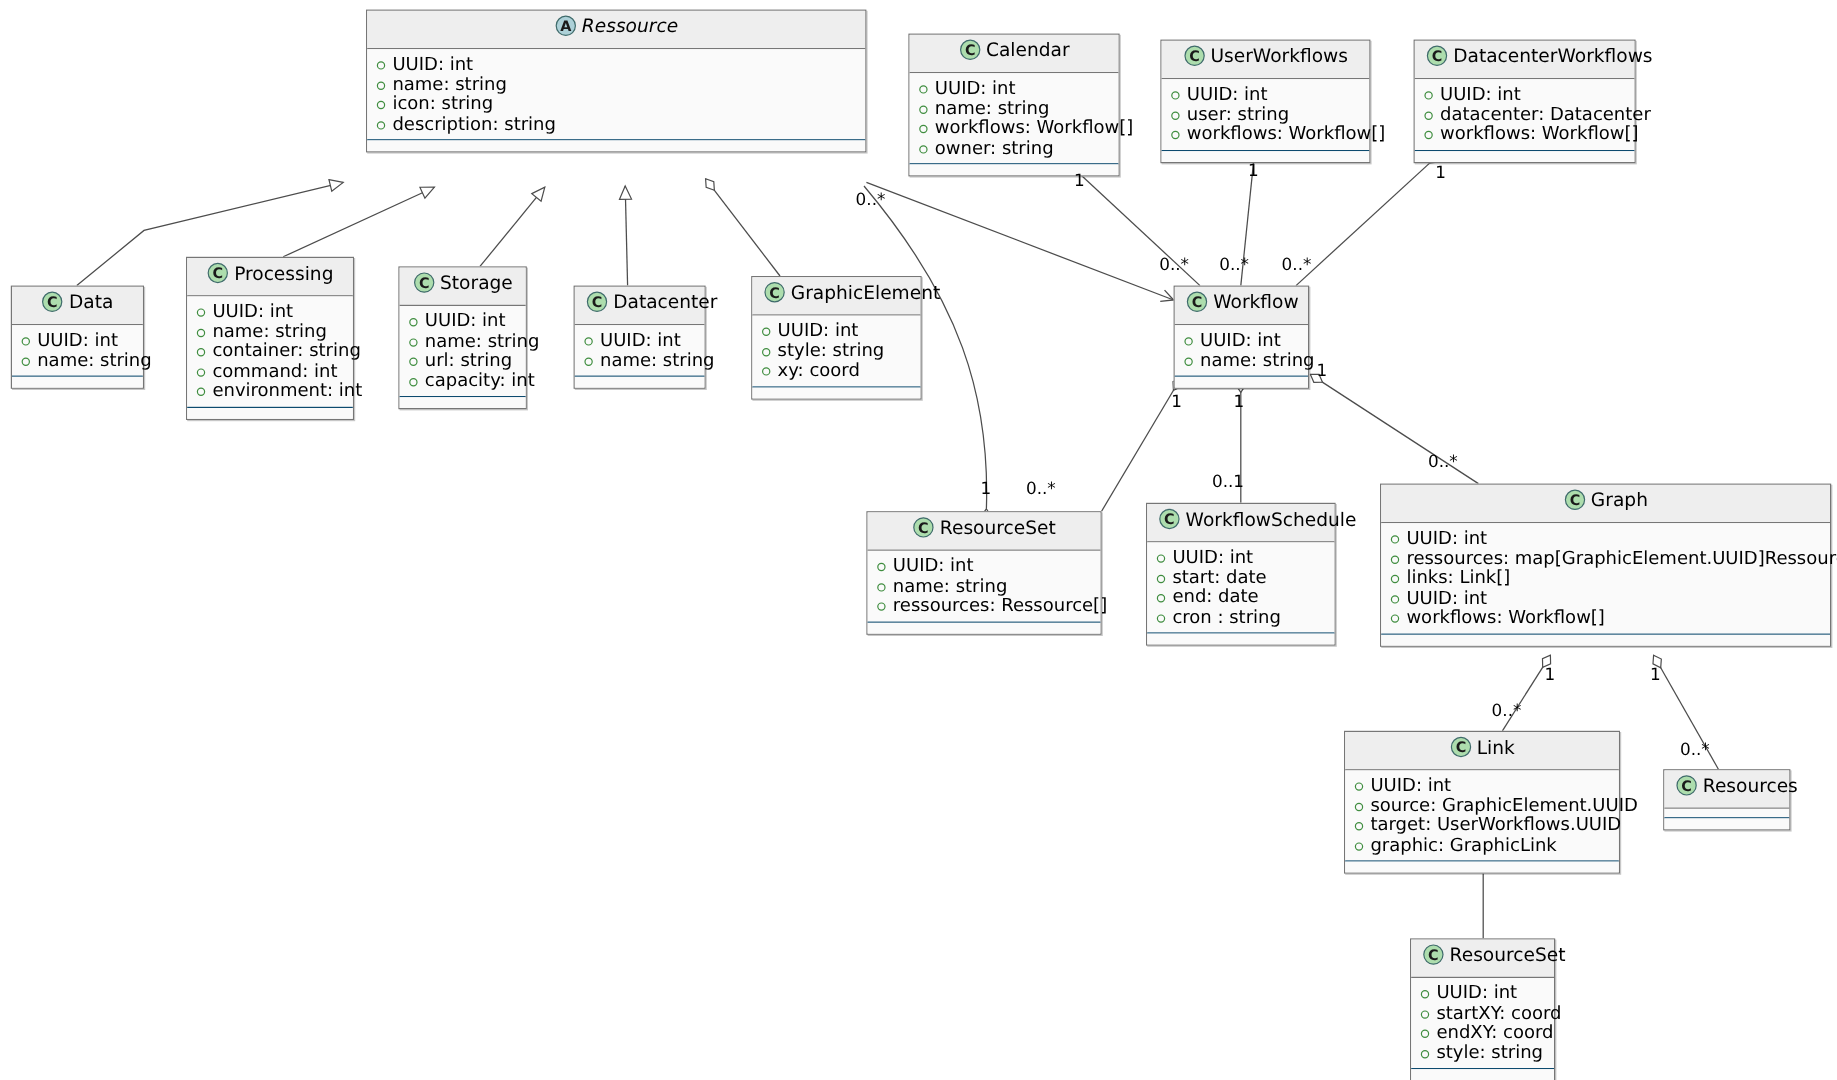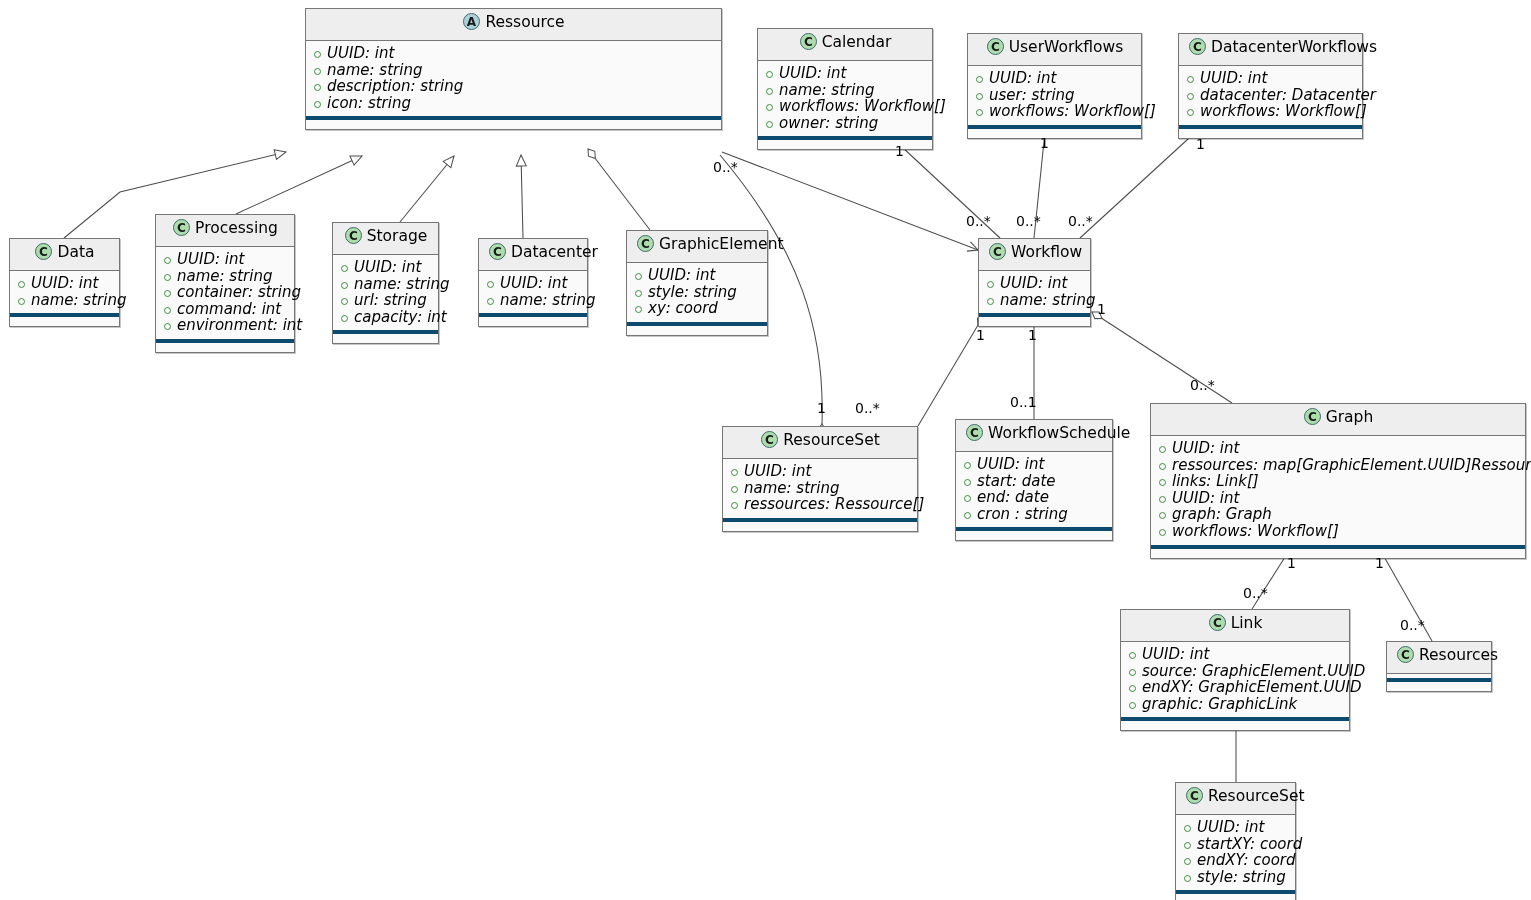--- a/index.html
+++ b/index.html
@@ -47,27 +47,27 @@
   .uml-header .ic {
     display: inline-block;
     vertical-align: -4px;
     margin-right: 4px;
   }
   .uml-name {
     display: inline-block;
     vertical-align: middle;
   }
   .uml-class.abstract .uml-name {
+    font-style: italic;
   }
   .uml-attrs {
     box-sizing: border-box;
     padding: 4px 7px 5px 7px;
-    border-bottom: 4px solid #0c4a6e;
+    border-bottom: 1px solid #0c4a6e;
     background: #fafafa;
-    font-style: italic;
   }
   .uml-attr {
     font-size: 15px;
     line-height: 16.6px;
     color: #000000;
     white-space: nowrap;
     padding-left: 14px;
     position: relative;
   }
   .uml-attr::before {
@@ -155,22 +155,22 @@
 
   <div id="classes-layer">
       <div class="uml-class abstract" style="left: 305px; top: 8px; width: 417px;">
         <div class="uml-header"><span class="ic"><svg width="19" height="19" viewBox="0 0 19 19">
               <circle cx="9.5" cy="9.5" r="8" fill="#add1d8" stroke="#3f6b6b" stroke-width="1"></circle>
               <text x="9.5" y="14" text-anchor="middle" font-size="12" font-weight="bold" fill="#1a1a1a">A</text>
             </svg></span><span class="uml-name">Ressource</span></div>
         <div class="uml-attrs">
           <div class="uml-attr">UUID: int</div>
           <div class="uml-attr">name: string</div>
+          <div class="uml-attr">icon: string</div>
           <div class="uml-attr">description: string</div>
-          <div class="uml-attr">icon: string</div>
         </div>
         <div class="uml-methods"></div>
       </div>
       <div class="uml-class" style="left: 757px; top: 28px; width: 176px;">
         <div class="uml-header"><span class="ic"><svg width="19" height="19" viewBox="0 0 19 19">
               <circle cx="9.5" cy="9.5" r="8" fill="#adddad" stroke="#3f6b6b" stroke-width="1"></circle>
               <text x="9.5" y="14" text-anchor="middle" font-size="12" font-weight="bold" fill="#1a1a1a">C</text>
             </svg></span><span class="uml-name">Calendar</span></div>
         <div class="uml-attrs">
           <div class="uml-attr">UUID: int</div>
@@ -304,34 +304,33 @@
       <div class="uml-class" style="left: 1150px; top: 403px; width: 376px;">
         <div class="uml-header"><span class="ic"><svg width="19" height="19" viewBox="0 0 19 19">
               <circle cx="9.5" cy="9.5" r="8" fill="#adddad" stroke="#3f6b6b" stroke-width="1"></circle>
               <text x="9.5" y="14" text-anchor="middle" font-size="12" font-weight="bold" fill="#1a1a1a">C</text>
             </svg></span><span class="uml-name">Graph</span></div>
         <div class="uml-attrs">
           <div class="uml-attr">UUID: int</div>
           <div class="uml-attr">ressources: map[GraphicElement.UUID]Ressource</div>
           <div class="uml-attr">links: Link[]</div>
           <div class="uml-attr">UUID: int</div>
-          <div class="uml-attr">graph: Graph</div>
           <div class="uml-attr">workflows: Workflow[]</div>
         </div>
         <div class="uml-methods"></div>
       </div>
       <div class="uml-class" style="left: 1120px; top: 609px; width: 230px;">
         <div class="uml-header"><span class="ic"><svg width="19" height="19" viewBox="0 0 19 19">
               <circle cx="9.5" cy="9.5" r="8" fill="#adddad" stroke="#3f6b6b" stroke-width="1"></circle>
               <text x="9.5" y="14" text-anchor="middle" font-size="12" font-weight="bold" fill="#1a1a1a">C</text>
             </svg></span><span class="uml-name">Link</span></div>
         <div class="uml-attrs">
           <div class="uml-attr">UUID: int</div>
           <div class="uml-attr">source: GraphicElement.UUID</div>
-          <div class="uml-attr">endXY: GraphicElement.UUID</div>
+          <div class="uml-attr">target: UserWorkflows.UUID</div>
           <div class="uml-attr">graphic: GraphicLink</div>
         </div>
         <div class="uml-methods"></div>
       </div>
       <div class="uml-class" style="left: 1386px; top: 641px; width: 106px;">
         <div class="uml-header"><span class="ic"><svg width="19" height="19" viewBox="0 0 19 19">
               <circle cx="9.5" cy="9.5" r="8" fill="#adddad" stroke="#3f6b6b" stroke-width="1"></circle>
               <text x="9.5" y="14" text-anchor="middle" font-size="12" font-weight="bold" fill="#1a1a1a">C</text>
             </svg></span><span class="uml-name">Resources</span></div>
         <div class="uml-attrs empty"></div>

